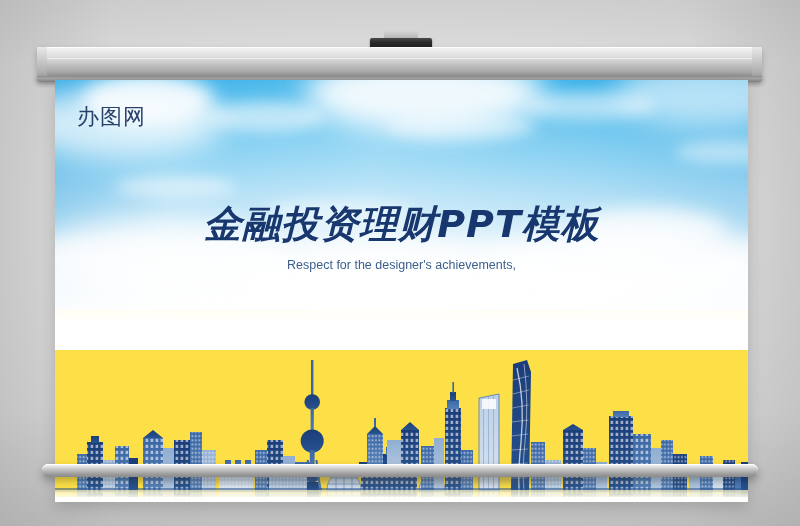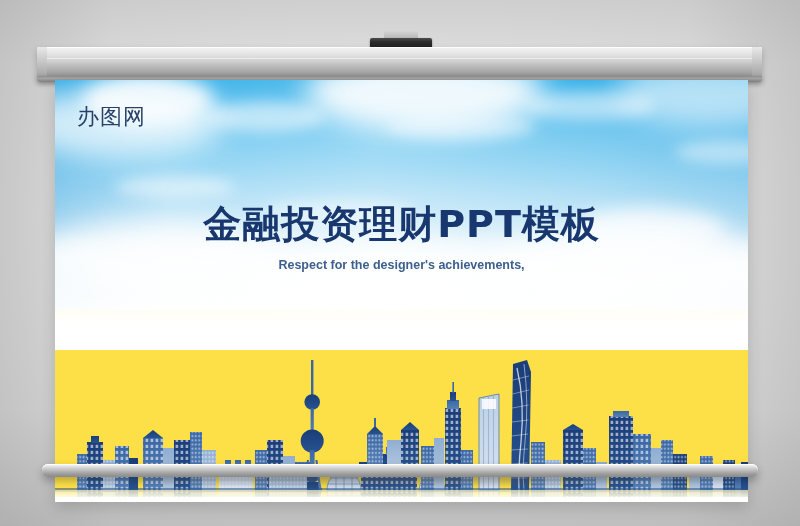--- a/index.html
+++ b/index.html
@@ -99,24 +99,25 @@
     font-family:"DejaVu Sans","Liberation Sans",sans-serif;
     opacity:.92;white-space:nowrap;
   }
 
   
   .title{
     position:absolute;left:0;right:0;top:119px;text-align:center;
     font-size:38px;font-weight:bold;letter-spacing:1px;color:#17376e;
     font-family:"DejaVu Sans","Liberation Sans",sans-serif;
     white-space:nowrap;
+    font-style:italic;
   }
   .subtitle{
     position:absolute;left:0;right:0;top:176px;text-align:center;
-    font-size:12.5px;line-height:18px;color:#3d5f8d;font-weight:bold;
+    font-size:12.5px;line-height:18px;color:#3d5f8d;font-weight:normal;
   }
   .subtitle div{display:block;}
 
   
   .skyline{position:absolute;left:0;bottom:0;width:693px;height:160px;}
 
   
   .botbar{
     position:absolute;left:42px;top:464px;width:716px;height:13px;
     background:linear-gradient(to bottom,

